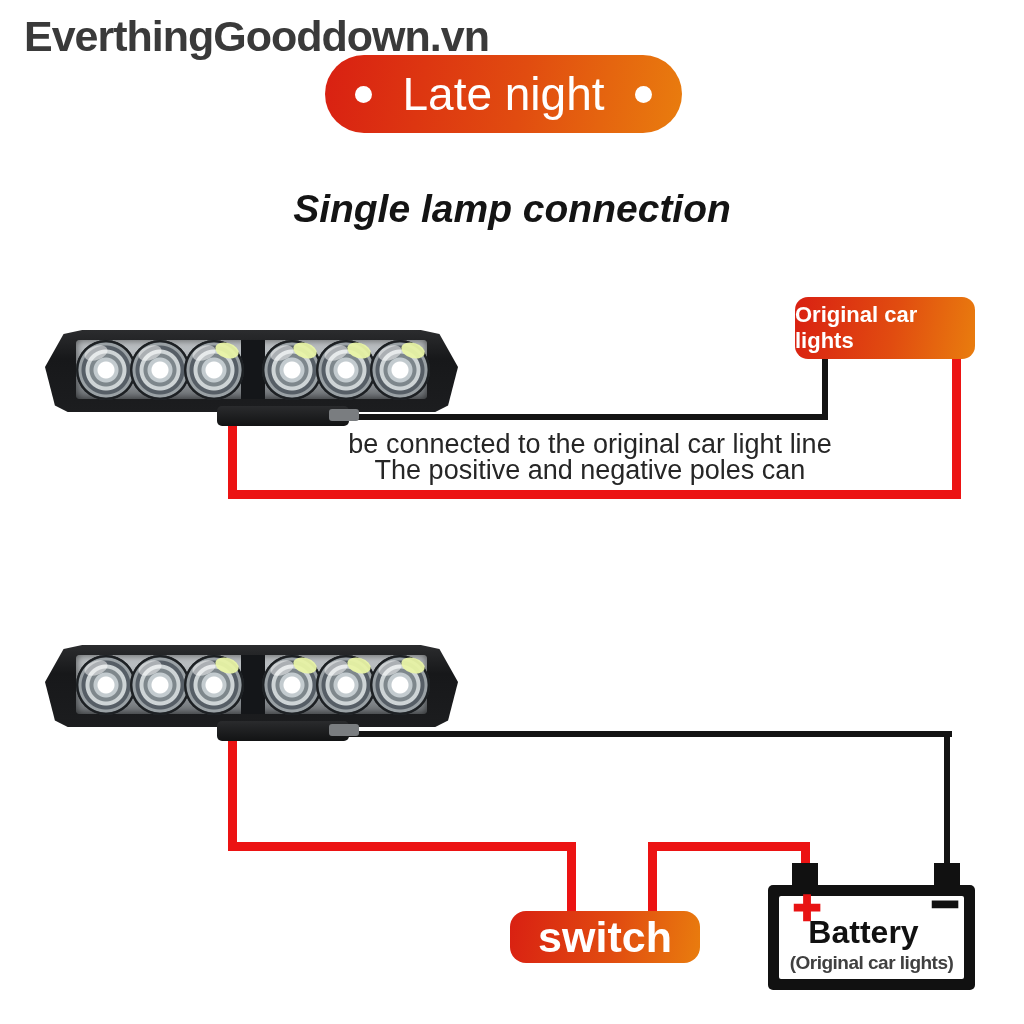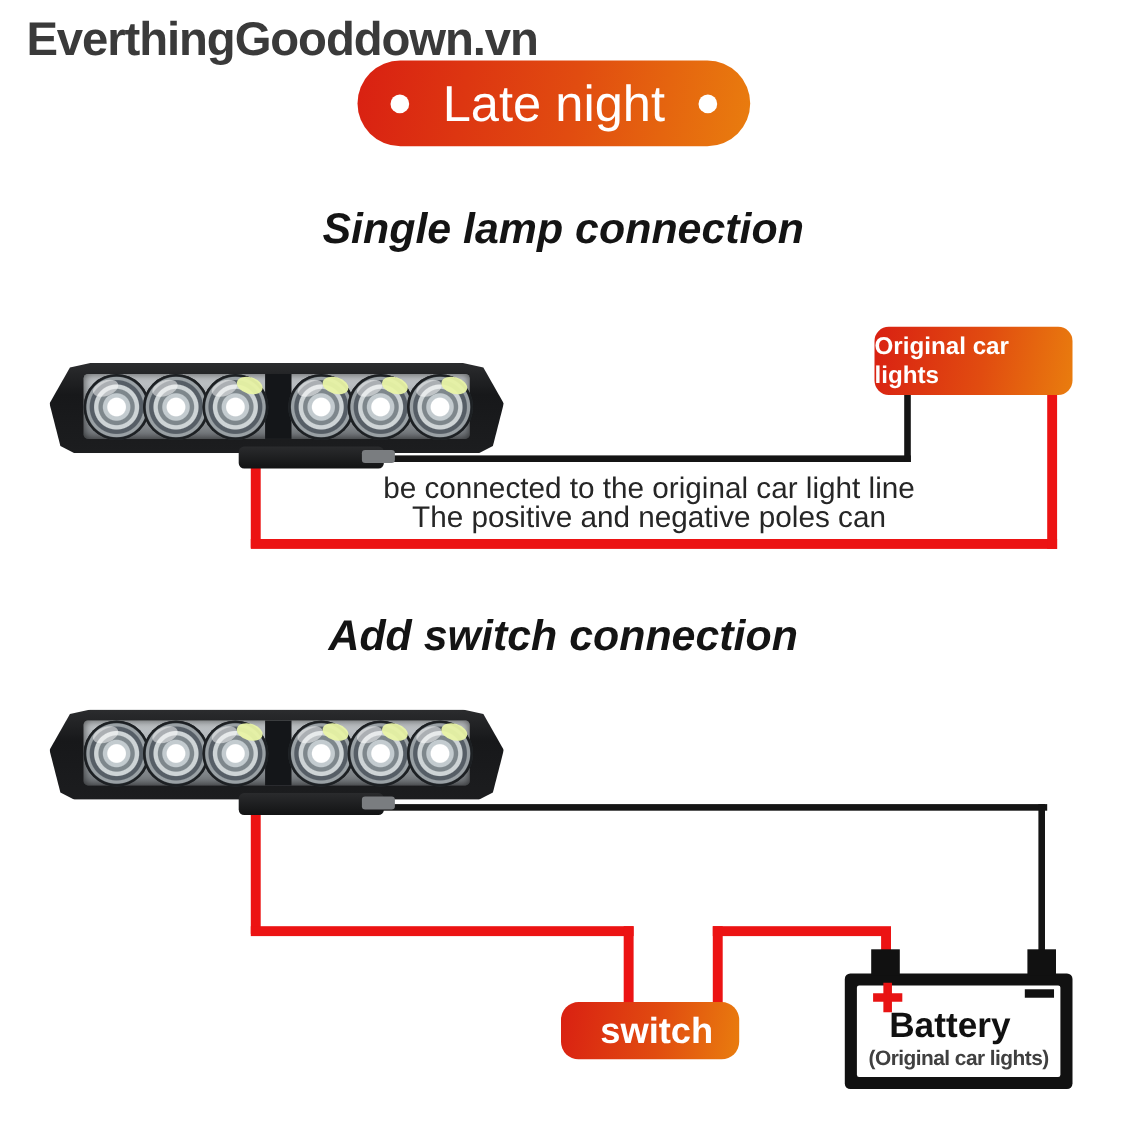--- a/index.html
+++ b/index.html
@@ -66,21 +66,21 @@
   .bracket .nub{
     position:absolute;left:112px;top:3px;width:30px;height:12px;border-radius:3px;background:#7a7d80;
   }
   
   .badge{
     position:absolute;border-radius:13px;z-index:3;
     background:linear-gradient(100deg,#d92012 0%,#e14c10 55%,#e97d0e 100%);
     color:#ffffff;font-weight:700;display:flex;align-items:center;justify-content:center;
   }
   #badge-original{left:795px;top:297px;width:180px;height:62px;font-size:22px;}
-  #badge-switch{left:510px;top:911px;width:150px;height:52px;font-size:33px;border-radius:16px;padding-left:12px;}
+  #badge-switch{left:510px;top:911px;width:190px;height:52px;font-size:43px;border-radius:16px;}
   
   .note{
     position:absolute;left:170px;top:431px;width:840px;text-align:center;
     font-size:27px;line-height:26px;color:#262626;font-weight:400;
   }
   
   .wire{position:absolute;z-index:1;}
   .wire.red{background:#ec1313;}
   .wire.black{background:#141414;}
   
@@ -153,21 +153,20 @@
     </div>
   </div>
 
   <div class="badge" id="badge-original">Original car lights</div>
 
   <div class="note">
     <div>be connected to the original car light line</div>
     <div>The positive and negative poles can</div>
   </div>
 
-  <div class="heading" style="top:557px">Add switch connection</div>
 
   <div class="wire black" style="left:338px;top:731px;width:614px;height:6px"></div>
   <div class="wire black" style="left:944px;top:731px;width:6px;height:140px"></div>
   <div class="wire red" style="left:228px;top:739px;width:9px;height:110px"></div>
   <div class="wire red" style="left:228px;top:842px;width:348px;height:9px"></div>
   <div class="wire red" style="left:567px;top:842px;width:9px;height:74px"></div>
   <div class="wire red" style="left:648px;top:842px;width:9px;height:74px"></div>
   <div class="wire red" style="left:648px;top:842px;width:162px;height:9px"></div>
   <div class="wire red" style="left:801px;top:845px;width:9px;height:24px"></div>
 

